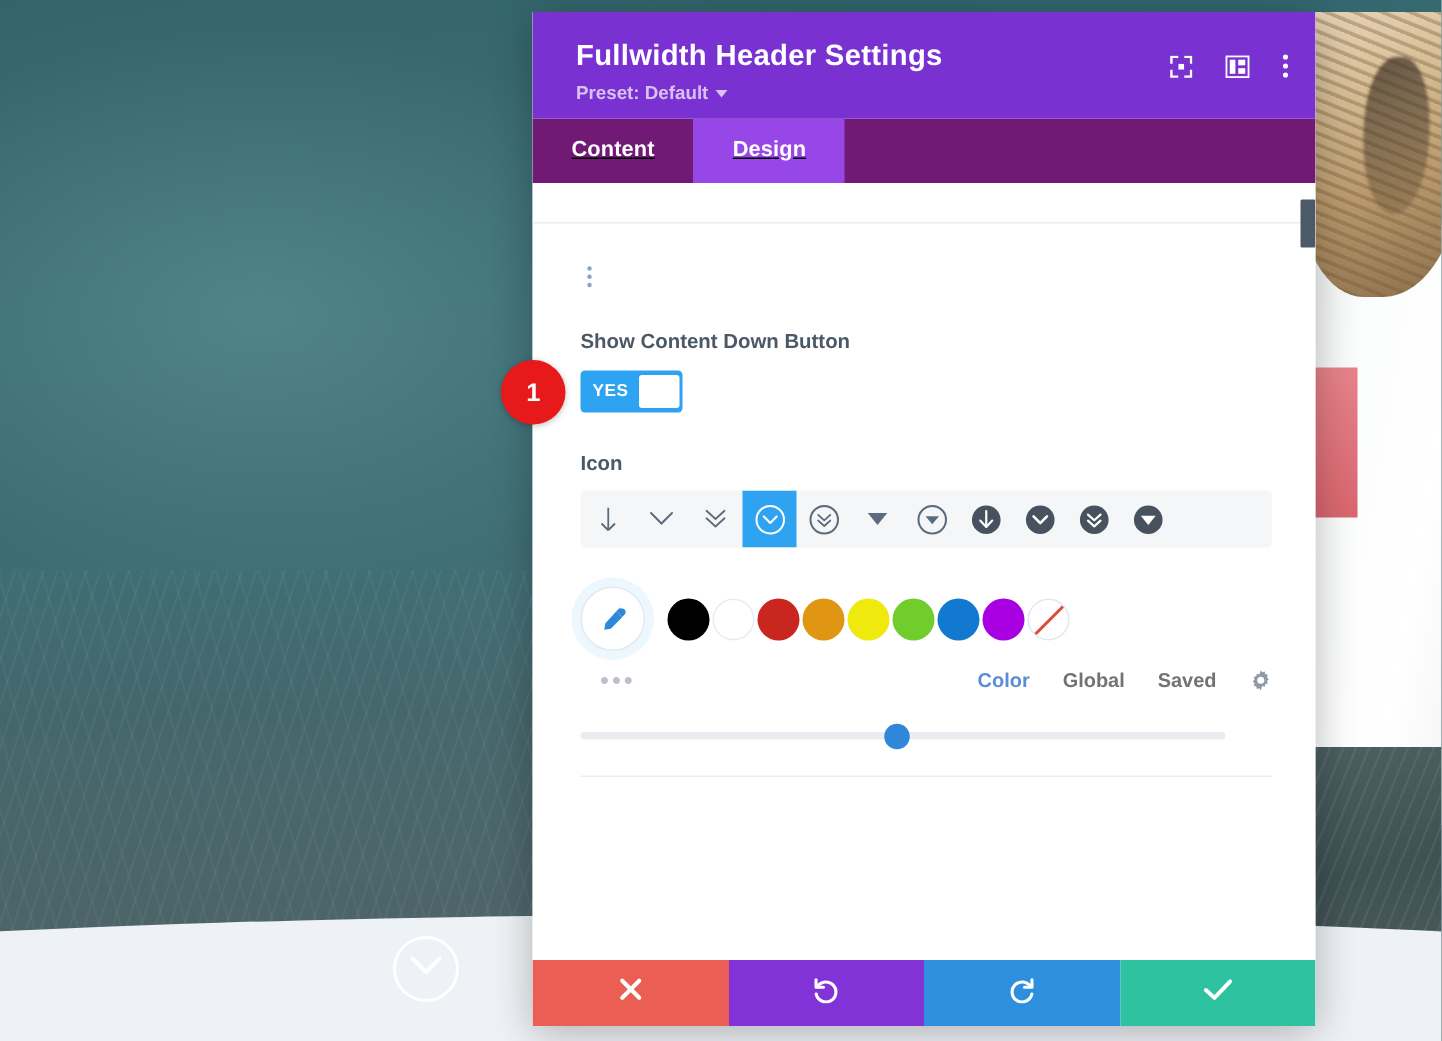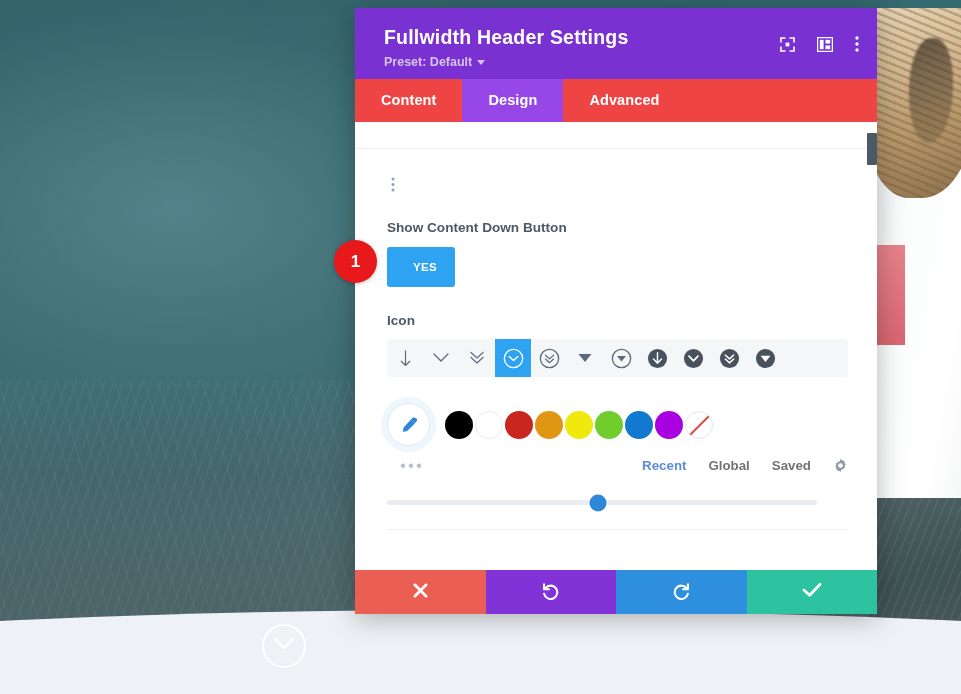--- a/index.html
+++ b/index.html
@@ -65,38 +65,38 @@
     clip-path: ellipse(120% 100% at 50% 130%);
   }
   .scroll-circle {
     position: absolute; left: 262px; top: 624px; width: 44px; height: 44px;
     border: 2px solid rgba(255,255,255,0.95); border-radius: 50%;
     display: flex; align-items: center; justify-content: center;
   }
 
   
   .modal {
-    position: absolute; left: 355px; top: 8px; width: 522px; height: 606px;
+    position: absolute; left: 355px; top: 8px; width: 522px; height: 676px;
     background: #ffffff;
     box-shadow: 0 4px 26px rgba(0,0,0,0.28);
     display: flex; flex-direction: column; overflow: hidden;
   }
   .modal-header { background: #7b2fd4; background: #7932d1; padding: 18px 22px 10px 29px; position: relative; }
   .modal-title { color:#fff; font-size: 19.5px; font-weight: 700; letter-spacing: .2px; }
   .preset-row { margin-top: 6px; display:flex; align-items:center; }
   .preset-text { color: #d8c2f2; font-size: 12.5px; font-weight: 700; }
   .preset-caret {
     display:inline-block; margin-left:5px; width:0;height:0;
     border-left:4px solid transparent;border-right:4px solid transparent;
     border-top:5px solid #d8c2f2;
   }
   .header-icons { position: absolute; right: 18px; top: 28px; display: flex; align-items: center; gap: 22px; }
   .hi { cursor: pointer; line-height: 0; }
 
-  .tabs { display: flex; background: #ef4444; }
+  .tabs { display: flex; background: #701a75; text-decoration: underline; }
   .tab {
     padding: 13px 26px 14px; color: #ffffff; font-size: 14.5px; font-weight: 700;
     cursor: pointer; letter-spacing: .1px;
   }
   .tab.active { background: #9747e8; }
 
   .modal-body { flex: 1; background: #fff; position: relative; overflow: hidden; }
   .body-divider { height: 27px; border-bottom: 1px solid #eceef0; }
 
   .scrollbar-track { position: absolute; right: 0; top: 0; width: 10px; height: 100%; }
@@ -109,21 +109,21 @@
   .section-title-row { display: flex; align-items: center; justify-content: space-between; }
   .section-title { color: #5a8dd6; font-size: 19.5px; font-weight: 400; }
   .kebab { cursor: pointer; line-height: 0; padding: 2px 4px; }
 
   .field { margin-top: 26px; position: relative; }
   .field-label { color: #4c5866; font-size: 13.6px; font-weight: 700; }
 
   .toggle {
     margin-top: 12px; width: 68px; height: 28px; border-radius: 3px;
     background: #2ea3f2; display: flex; align-items: center; cursor: pointer;
-    padding: 20px;
+    padding: 2px;
   }
   .toggle-text { color: #fff; font-size: 11.5px; font-weight: 700; padding: 0 7px 0 6px; letter-spacing:.3px;}
   .toggle-knob { width: 31px; height: 22px; background: #fff; border-radius: 2px; }
 
   .icon-strip {
     margin-top: 11px; height: 38px; background: #f4f6f8; border-radius: 3px;
     display: flex; align-items: stretch; overflow: hidden;
   }
   .icon-cell {
     width: 36px; display: flex; align-items: center; justify-content: center;
@@ -250,21 +250,20 @@
           <circle cx="2" cy="8" r="1.7" fill="#fff"></circle>
           <circle cx="2" cy="14" r="1.7" fill="#fff"></circle>
         </svg>
       </span>
     </div>
   </div>
 
   <div class="tabs">
     <div class="tab">Content</div>
     <div class="tab active">Design</div>
-    <div class="tab">Advanced</div>
   </div>
 
   <div class="modal-body">
     <div class="body-divider"></div>
 
     <div class="scrollbar-track">
       <div class="scrollbar-thumb"></div>
     </div>
 
     <div class="section">
@@ -385,21 +384,21 @@
           <div class="swatch" style="background:#efe90d"></div>
           <div class="swatch" style="background:#70cd2c"></div>
           <div class="swatch" style="background:#1279d0"></div>
           <div class="swatch" style="background:#a800e0"></div>
           <div class="swatch none"></div>
         </div>
 
         <div class="meta-row">
           <span class="dots3">•••</span>
           <div class="meta-right">
-            <span class="meta-link active">Recent</span>
+            <span class="meta-link active">Color</span>
             <span class="meta-link">Global</span>
             <span class="meta-link">Saved</span>
             <span class="gear">
               <svg width="15" height="15" viewBox="0 0 16 16" fill="none">
                 <path d="M8 0.8l1 1.5 1.8-.5.4 1.8 1.8.5-.6 1.8 1.3 1.3-1.3 1.3.6 1.8-1.8.5-.4 1.8-1.8-.5L8 15.2l-1-1.5-1.8.5-.4-1.8-1.8-.5.6-1.8L2.3 8.8 3.6 7.5 3 5.7l1.8-.5.4-1.8L7 3.9 8 .8z" fill="#8f9aa5"></path>
                 <circle cx="8" cy="8" r="2.5" fill="#ffffff"></circle>
               </svg>
             </span>
           </div>
         </div>

